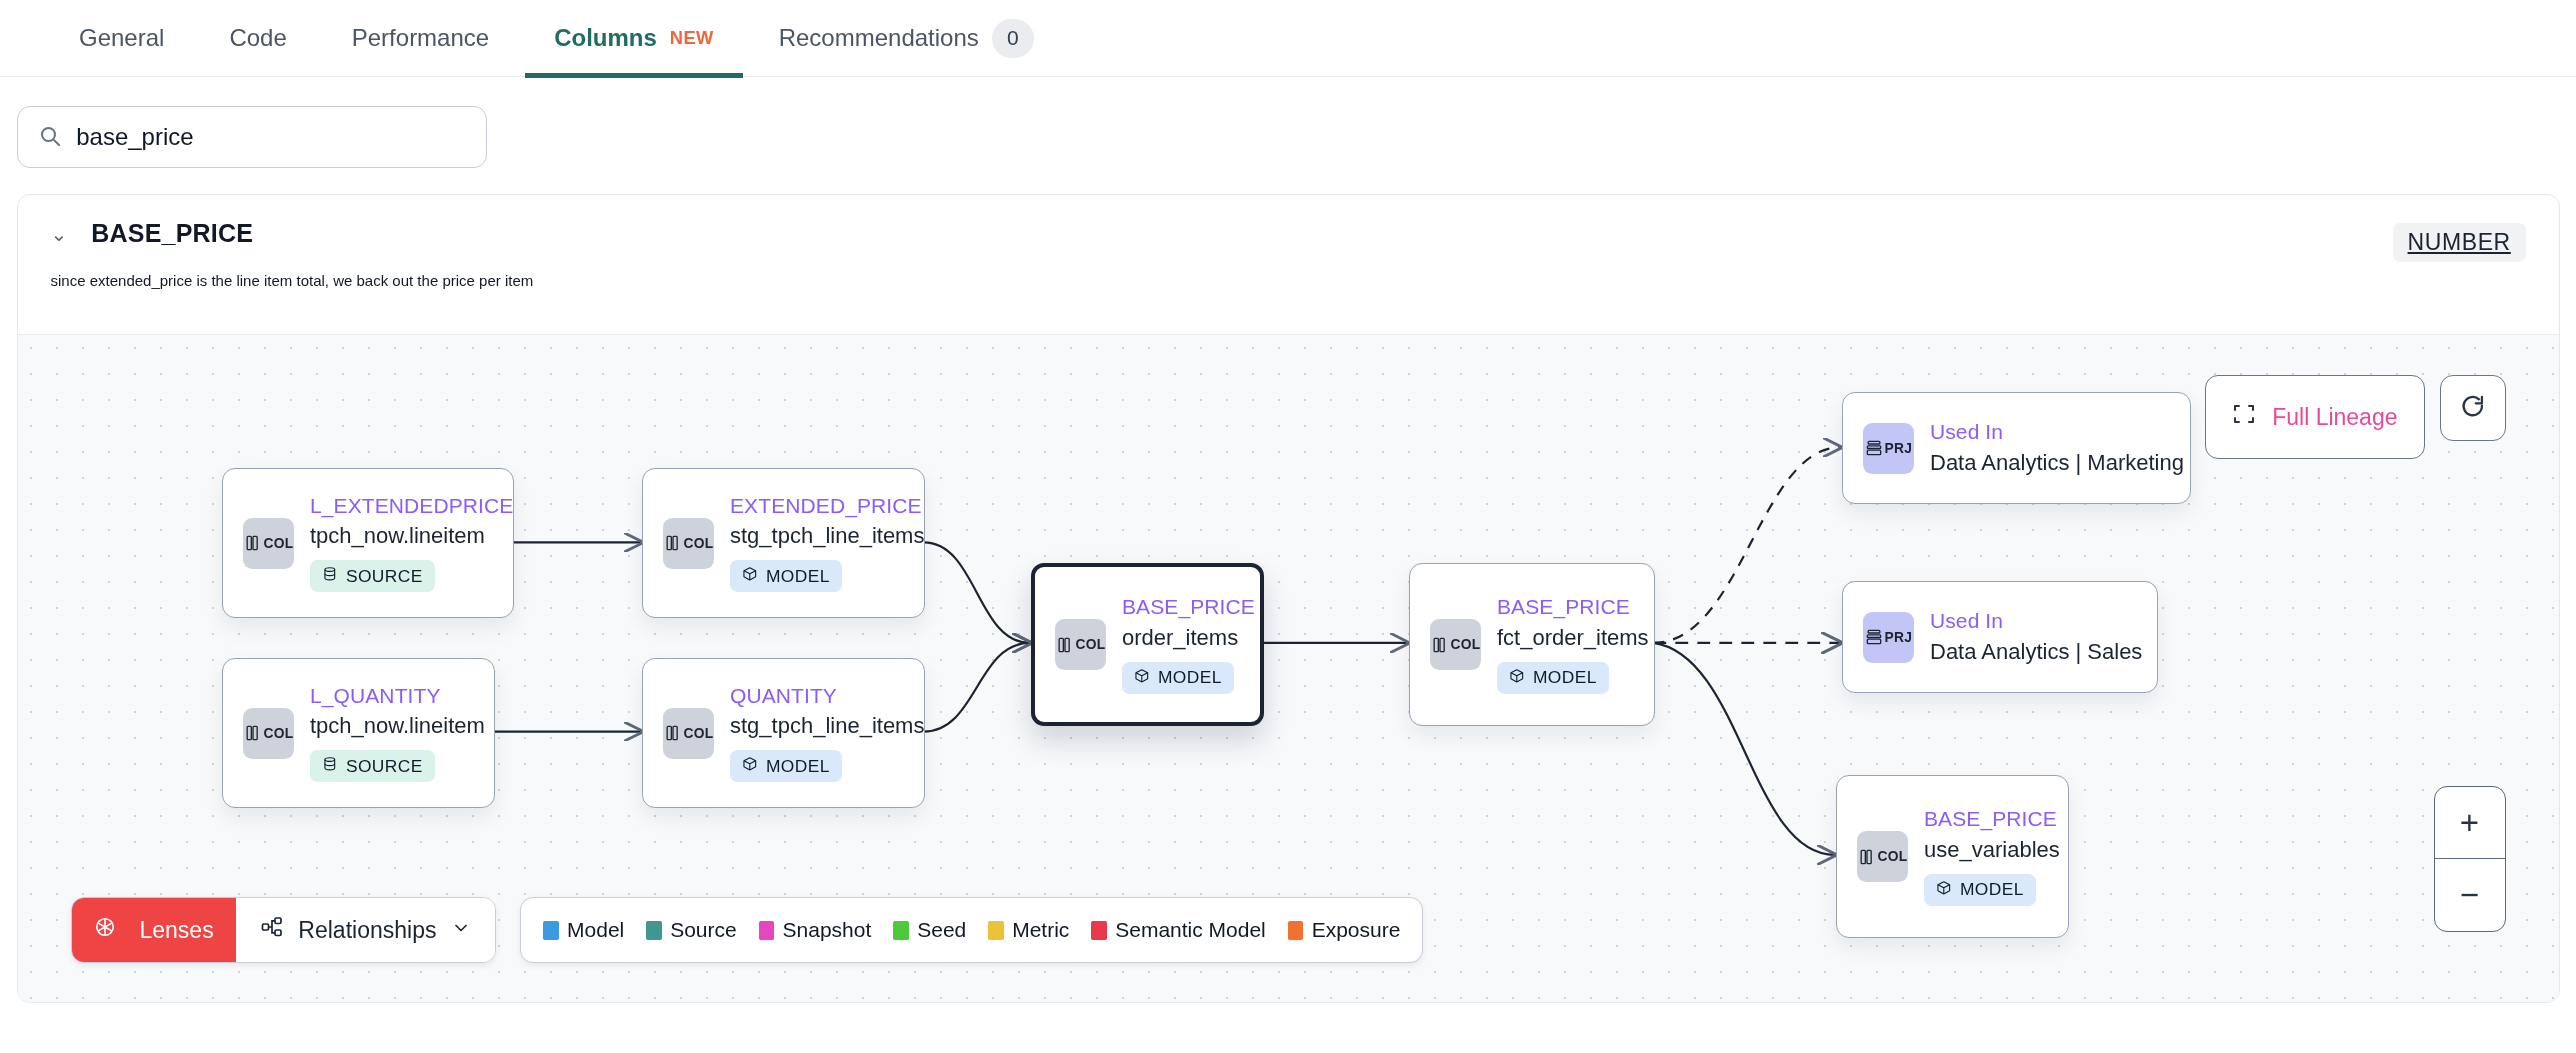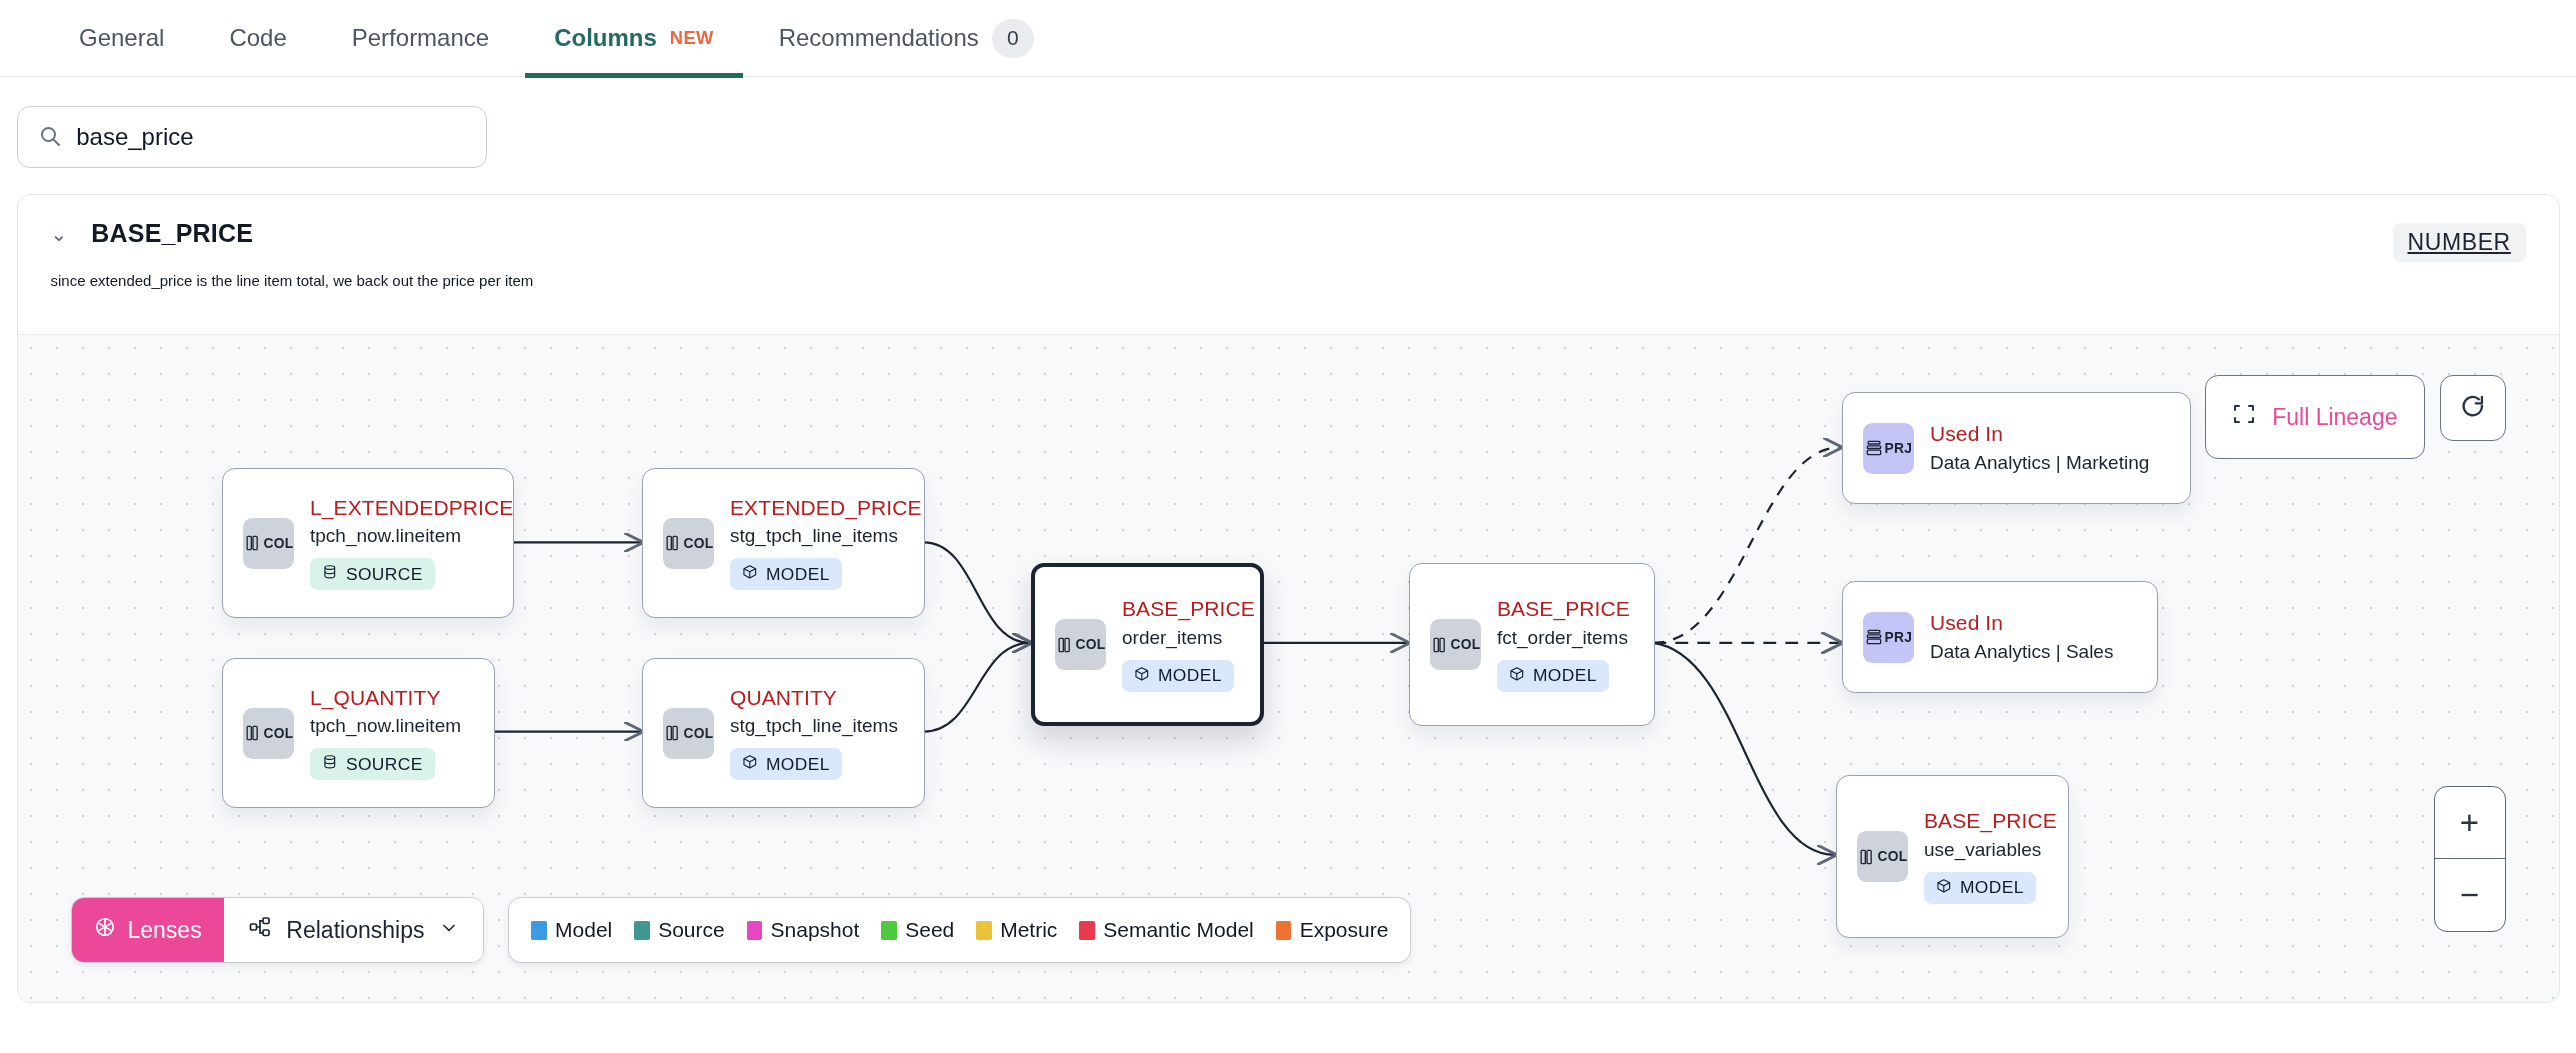--- a/index.html
+++ b/index.html
@@ -178,26 +178,26 @@
     letter-spacing: 0.3px;
   }
   .node-body {
     padding: 0 20px 0 16.5px;
     display: flex;
     flex-direction: column;
     gap: 5.5px;
   }
   .node-name {
     font-size: 21px;
-    color: #b91c1c;
+    color: #8b5cf6;
     letter-spacing: 0.1px;
     white-space: nowrap;
   }
   .node-sub {
-    font-size: 19px;
+    font-size: 22px;
     color: #1b2430;
     white-space: nowrap;
   }
   .pill {
     margin-top: 5.5px;
     align-self: flex-start;
     display: inline-flex;
     align-items: center;
     gap: 8.3px;
     font-size: 17.4px;
@@ -266,23 +266,23 @@
   .lens-group {
     display: flex;
     height: 66px;
     border-radius: 13px;
     overflow: hidden;
     border: 1.8px solid #c7ccd6;
     background: #fff;
     box-shadow: 0 2.8px 6.4px rgba(16,24,40,.07);
   }
   .lens-btn {
-    background: #ec4899;
+    background: #ef4444;
     color: #fff;
-    display: flex; align-items: center; gap: 12px;
+    display: flex; align-items: center; gap: 24px;
     padding: 0 22px;
     font-size: 23px;
     cursor: pointer;
   }
   .rel-btn {
     background: #fff;
     color: #1b2430;
     display: flex; align-items: center; gap: 14.7px;
     padding: 0 24px;
     font-size: 23px;

